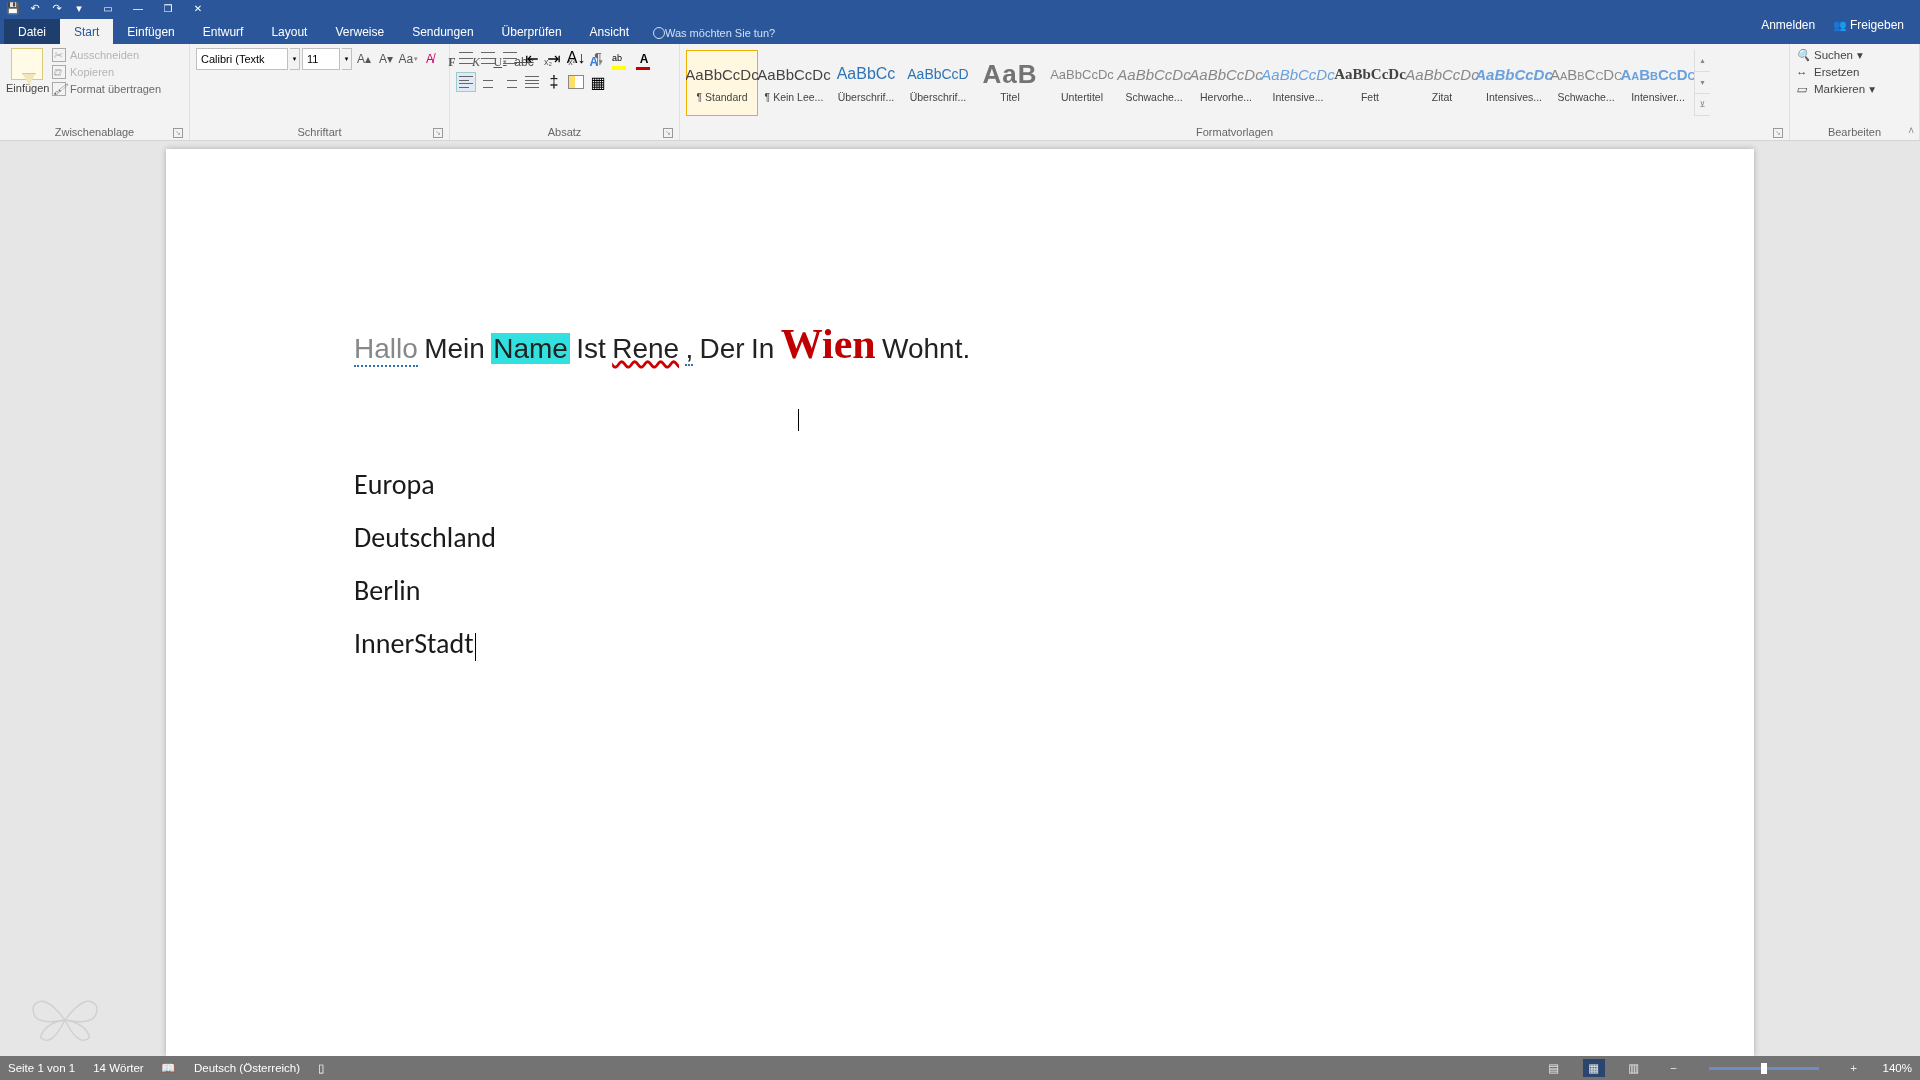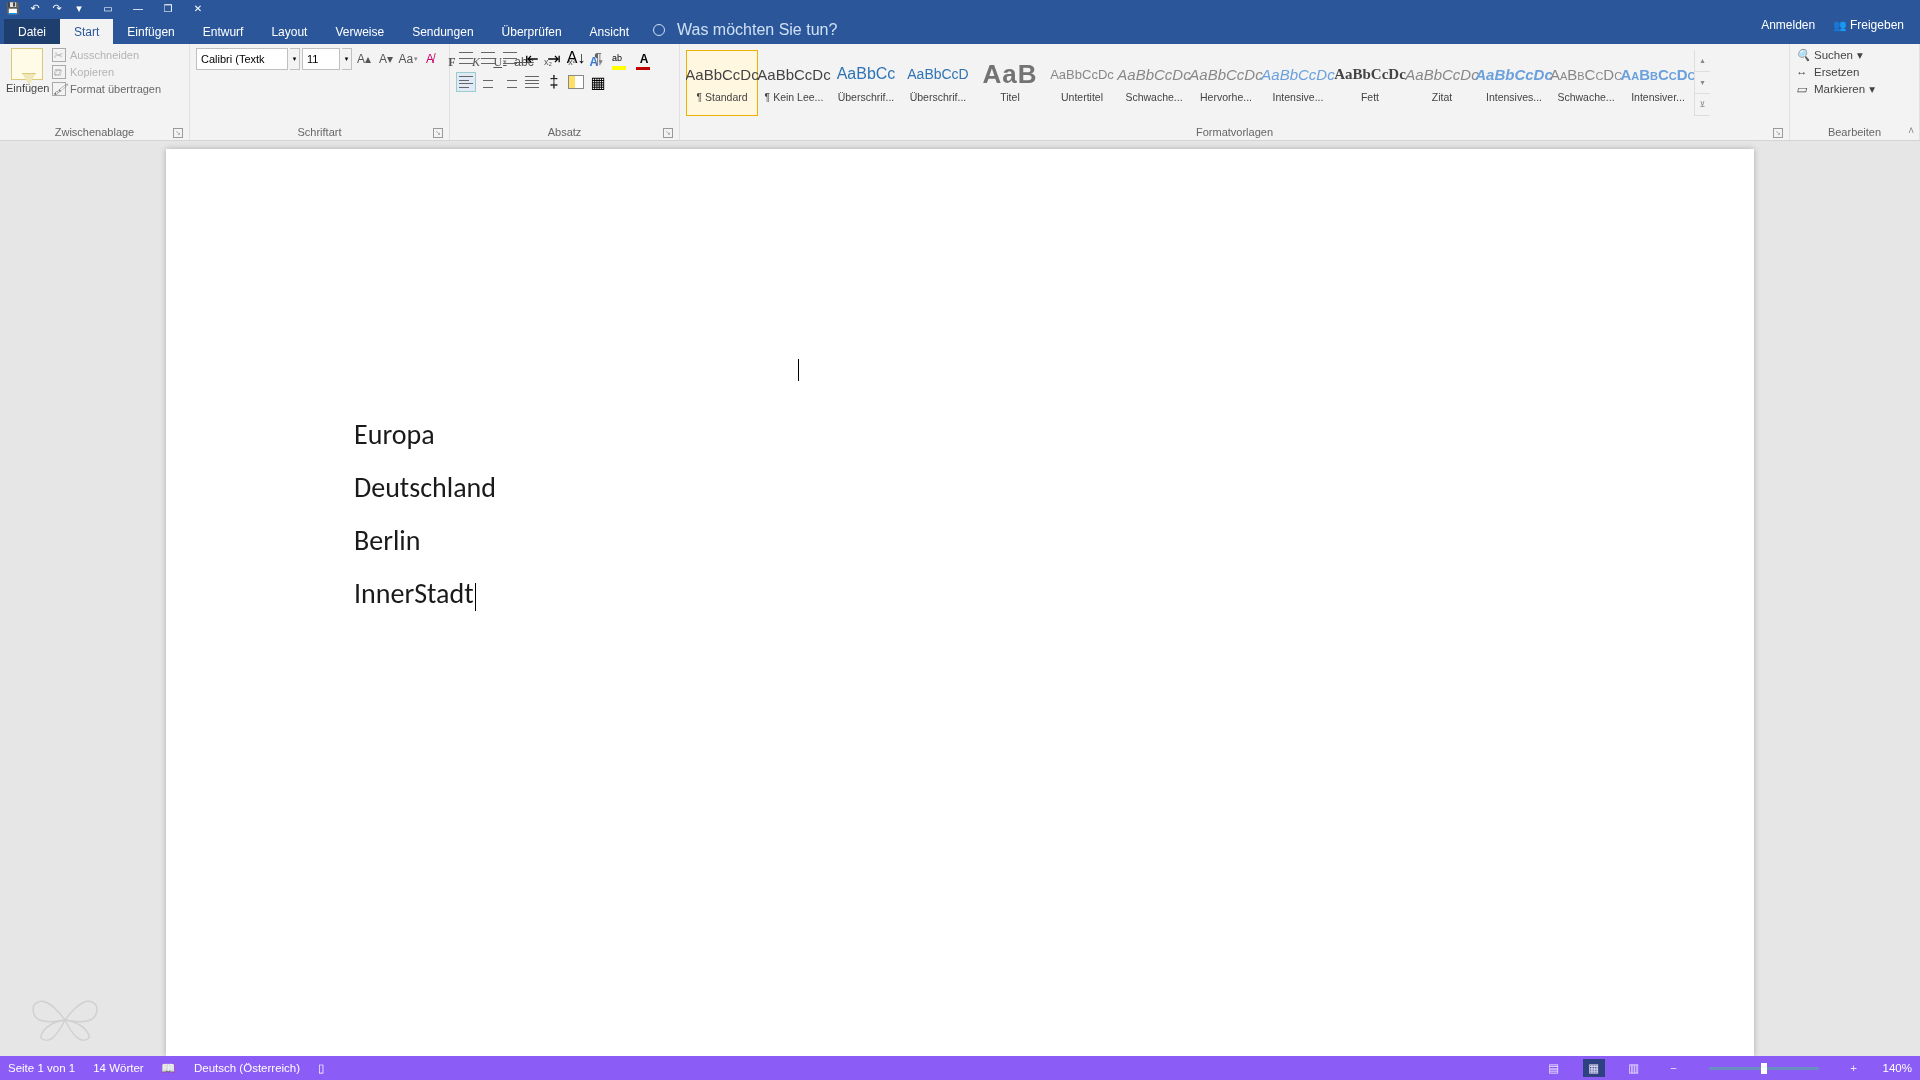--- a/index.html
+++ b/index.html
@@ -8,21 +8,21 @@
 .qat .ic { width: 14px; height: 14px; display: inline-flex; align-items: center; justify-content: center; color: #fff; font-size: 11px; }
 .title-area { flex: 1; height: 16px; background: #2b579a; display: flex; align-items: center; justify-content: center; color: #fff; font-size: 12px; }
 .win-ctrl { height: 16px; background: #2b579a; display: flex; align-items: center; gap: 2px; padding-right: 2px; }
 .win-ctrl .wb { width: 28px; height: 16px; display: inline-flex; align-items: center; justify-content: center; color: #fff; font-size: 10px; }
 
 
 .tabstrip { height: 28px; background: #2b579a; display: flex; align-items: flex-end; padding-left: 4px; }
 .tab { padding: 6px 14px 5px; font-size: 12px; color: #fff; cursor: default; }
 .tab.file { background: #1e3e6e; }
 .tab.active { background: #f3f3f3; color: #2b579a; }
-.tellme { margin-left: 10px; display: flex; align-items: center; gap: 12px; color: #cfe0f4; font-size: 16px; padding-bottom: 5px; }
+.tellme { margin-left: 10px; display: flex; align-items: center; gap: 0; color: #cfe0f4; font-size: 11px; padding-bottom: 5px; }
 .tellme .bulb { width: 12px; height: 12px; border-radius: 50%; border: 1px solid #cfe0f4; }
 .tab-right { margin-left: auto; display: flex; gap: 18px; padding-right: 16px; padding-bottom: 12px; color: #fff; font-size: 12px; }
 .tab-right .share::before { content: "👥 "; font-size: 11px; }
 
 
 .ribbon { height: 97px; background: #f3f3f3; border-bottom: 1px solid #d4d4d4; display: flex; position: relative; }
 .group { border-right: 1px solid #e1e1e1; padding: 4px 6px 0; display: flex; flex-direction: column; height: 100%; }
 .group-body { flex: 1; display: flex; gap: 4px; align-items: flex-start; }
 .group-label { font-size: 11px; color: #666; text-align: center; padding-bottom: 2px; position: relative; }
 .group-label .dlg { position: absolute; right: 0; bottom: 2px; width: 10px; height: 10px; border: 1px solid #999; font-size: 7px; line-height: 8px; color: #999; }
@@ -108,21 +108,21 @@
 .text-caret { position: absolute; left: 444px; top: 0; width: 1px; height: 22px; background: #000; }
 .heading { font-size: 28px; font-family: Calibri, sans-serif; color: #1a1a1a; margin-top: 36px; }
 .heading + .heading { margin-top: 18px; }
 .heading.cursor::after { content: ""; display: inline-block; width: 1px; height: 28px; background: #000; vertical-align: bottom; margin-left: 1px; }
 
 
 .deco { position: absolute; left: 30px; bottom: 30px; width: 70px; height: 60px; opacity: .5; }
 .deco svg { width: 100%; height: 100%; }
 
 
-.statusbar { position: absolute; left: 0; right: 0; bottom: 0; height: 24px; background: #8b5cf6; color: #fff; font-size: 11.5px; display: flex; align-items: center; padding: 0 8px; gap: 18px; }
+.statusbar { position: absolute; left: 0; right: 0; bottom: 0; height: 24px; background: #737373; color: #fff; font-size: 11.5px; display: flex; align-items: center; padding: 0 8px; gap: 18px; }
 .statusbar .sb-item { display: flex; align-items: center; gap: 4px; }
 .sb-spacer { flex: 1; }
 .view-btn { width: 22px; height: 18px; display: inline-flex; align-items: center; justify-content: center; opacity: .85; }
 .zoom-slider { width: 110px; height: 3px; background: #6b8ec2; position: relative; margin: 0 6px; }
 .zoom-slider .thumb { position: absolute; left: 50%; top: -4px; width: 6px; height: 11px; background: #fff; transform: translateX(-50%); }
 </style>
 </head>
 <body>
 
 <div class="qat" style="position:absolute;top:0;left:0;right:0;height:16px;">
@@ -362,20 +362,32 @@
       </div>
     </div>
     <div class="group-label">Bearbeiten</div>
   </div>
 
   <span class="collapse">˄</span>
 </div>
 
 <div class="doc-area">
   <div class="page">
+    <div class="line1">
+      <span class="w-hallo">Hallo</span>
+      <span>Mein</span>
+      <span class="w-name">Name</span>
+      <span>Ist</span>
+      <span class="w-rene">Rene</span>
+      <span class="w-comma">,</span>
+      <span>Der</span>
+      <span>In</span>
+      <span class="w-wien">Wien</span>
+      <span>Wohnt.</span>
+    </div>
     <div class="caret-line">
         <span class="text-caret"></span>
       </div>
     <div class="heading">Europa</div>
     <div class="heading">Deutschland</div>
     <div class="heading">Berlin</div>
     <div class="heading cursor">InnerStadt</div>
   </div>
 </div>
 

